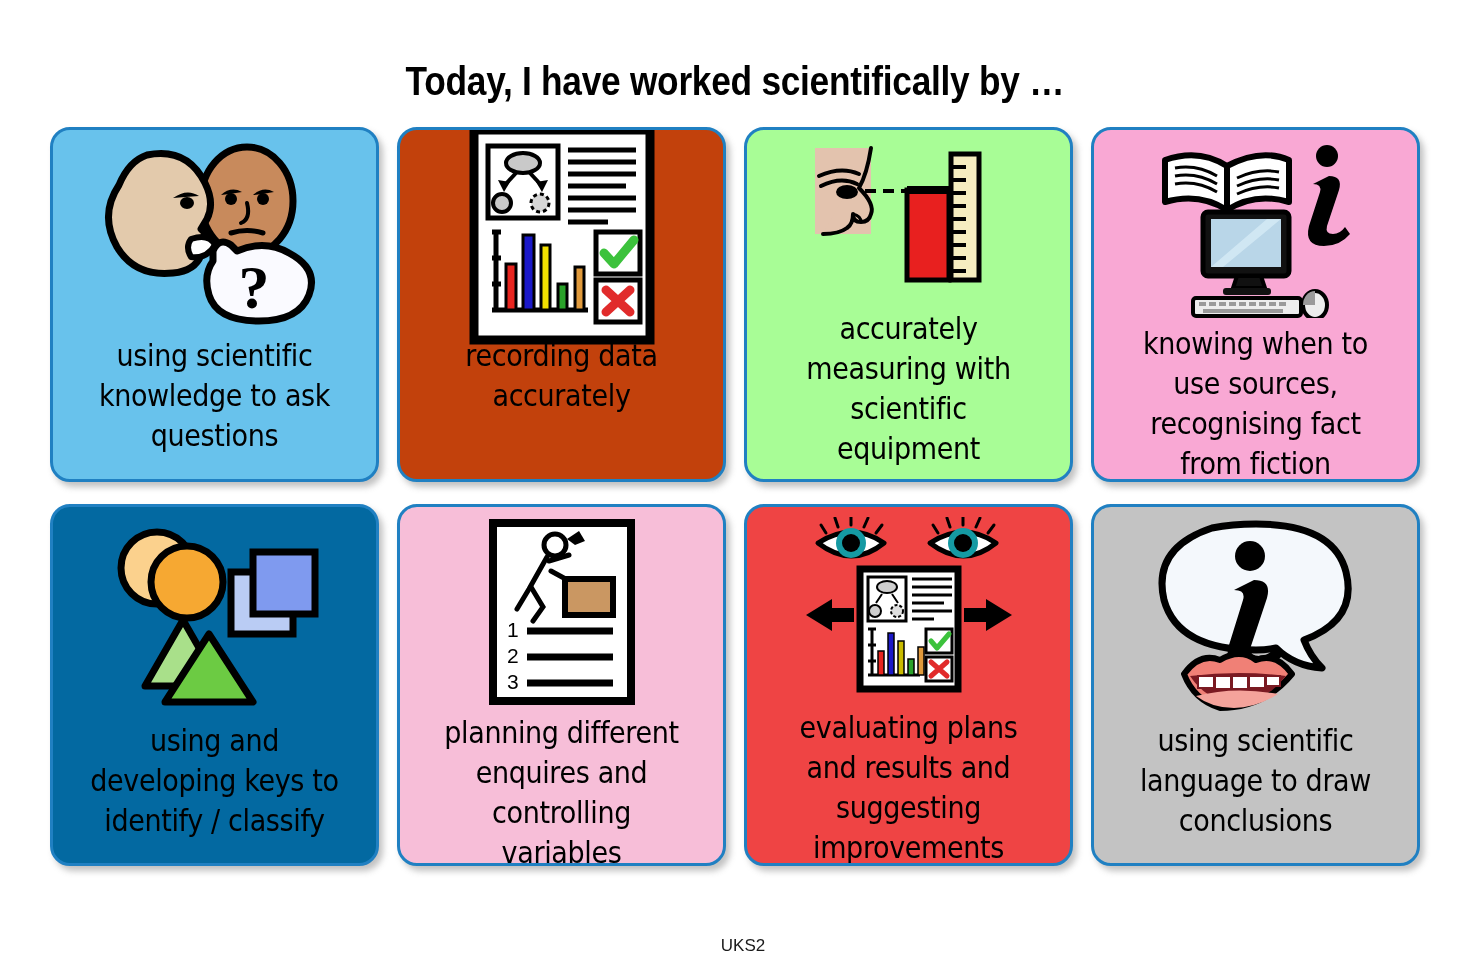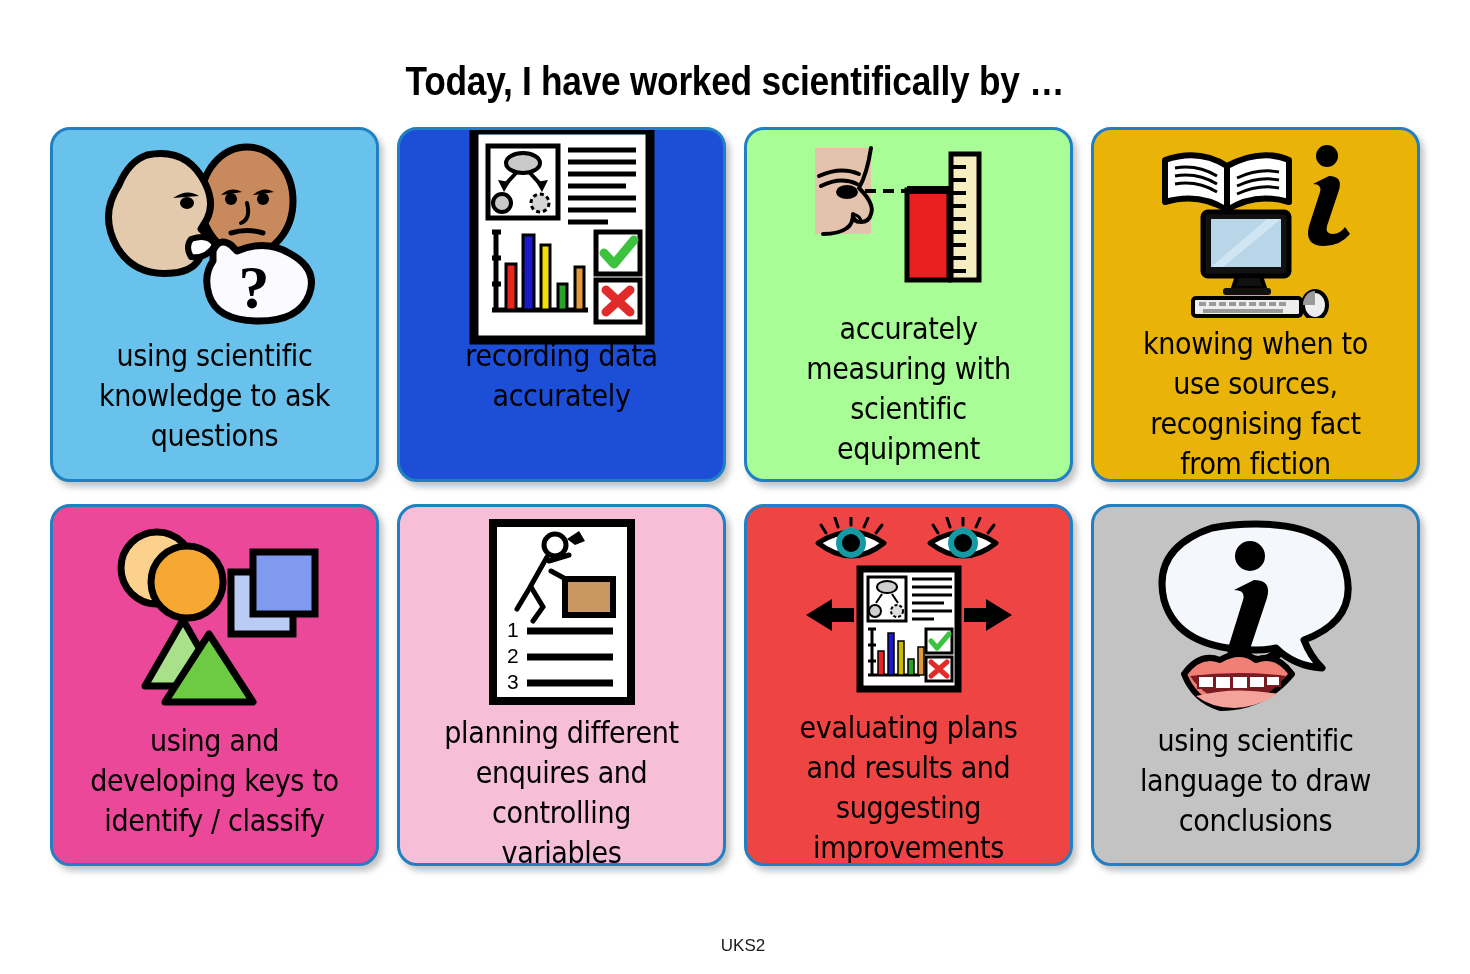--- a/index.html
+++ b/index.html
@@ -124,21 +124,21 @@
           <text x="159" y="165" font-family="'Liberation Serif','DejaVu Serif',serif" font-size="62" font-weight="bold" text-anchor="middle" fill="#000">?</text>
         </svg>
       </div>
       <div class="card-label">
         <div>using scientific</div>
         <div>knowledge to ask</div>
         <div>questions</div>
       </div>
     </div>
 
-    <div class="card r1" style="background:#1d4ed8;">
+    <div class="card r1" style="background:#c2410c;">
       <div class="card-art">
         <svg width="188" height="222" viewBox="0 0 188 222">
           <rect x="6" y="6" width="176" height="210" fill="#fff" stroke="#000" stroke-width="9"></rect>
 
           <rect x="20" y="22" width="70" height="72" fill="#fff" stroke="#000" stroke-width="5"></rect>
           <ellipse cx="55" cy="39" rx="17" ry="10" fill="#C9C9C9" stroke="#000" stroke-width="4"></ellipse>
           <path d="M48 49 L36 62" stroke="#000" stroke-width="4"></path>
           <path d="M36 68 l-6 -12 l12 2 z" fill="#000"></path>
           <path d="M62 49 L74 62" stroke="#000" stroke-width="4"></path>
           <path d="M74 68 l-6 -10 l12 -2 z" fill="#000"></path>
@@ -217,21 +217,21 @@
         </svg>
       </div>
       <div class="card-label">
         <div>accurately</div>
         <div>measuring with</div>
         <div>scientific</div>
         <div>equipment</div>
       </div>
     </div>
 
-    <div class="card r1" style="background:#eab308;align-items:center;">
+    <div class="card r1" style="background:#f9a8d4;align-items:center;">
       <div class="card-art">
         <svg width="210" height="178" viewBox="0 0 210 178">
 
           <path d="M14 20 q34 -12 62 6 l0 44 q-28 -18 -62 -8 z" fill="#fff" stroke="#000" stroke-width="6" stroke-linejoin="round"></path>
           <path d="M76 26 q34 -18 62 -6 l0 42 q-34 -10 -62 8 z" fill="#fff" stroke="#000" stroke-width="6" stroke-linejoin="round"></path>
           <g stroke="#000" stroke-width="3" fill="none">
             <path d="M24 28 q22 -4 42 8"></path>
             <path d="M24 36 q22 -4 42 8"></path>
             <path d="M24 44 q22 -4 42 8"></path>
             <path d="M86 38 q22 -10 42 -6"></path>
@@ -267,21 +267,21 @@
         </svg>
       </div>
       <div class="card-label">
         <div>knowing when to</div>
         <div>use sources,</div>
         <div>recognising fact</div>
         <div>from fiction</div>
       </div>
     </div>
 
-    <div class="card r2" style="background:#ec4899;">
+    <div class="card r2" style="background:#0369a1;">
       <div class="card-art">
         <svg width="220" height="180" viewBox="0 0 220 180">
 
           <circle cx="52" cy="42" r="36" fill="#FBD18D" stroke="#000" stroke-width="7"></circle>
           <circle cx="82" cy="56" r="36" fill="#F6A832" stroke="#000" stroke-width="7"></circle>
 
           <rect x="126" y="46" width="62" height="62" fill="#BACCF4" stroke="#000" stroke-width="7"></rect>
           <rect x="148" y="26" width="62" height="62" fill="#7F9AEF" stroke="#000" stroke-width="7"></rect>
 
           <path d="M78 94 L116 160 L40 160 z" fill="#A9E08A" stroke="#000" stroke-width="7" stroke-linejoin="round"></path>

